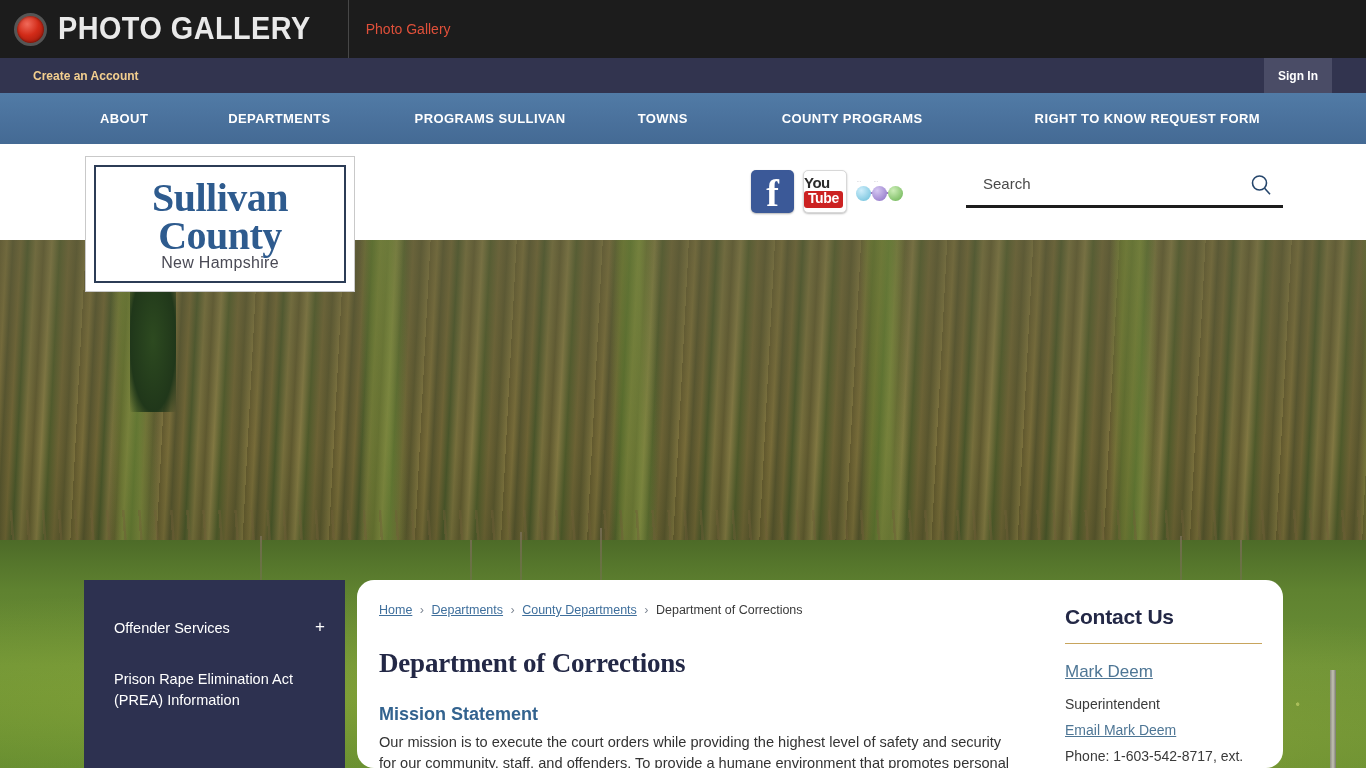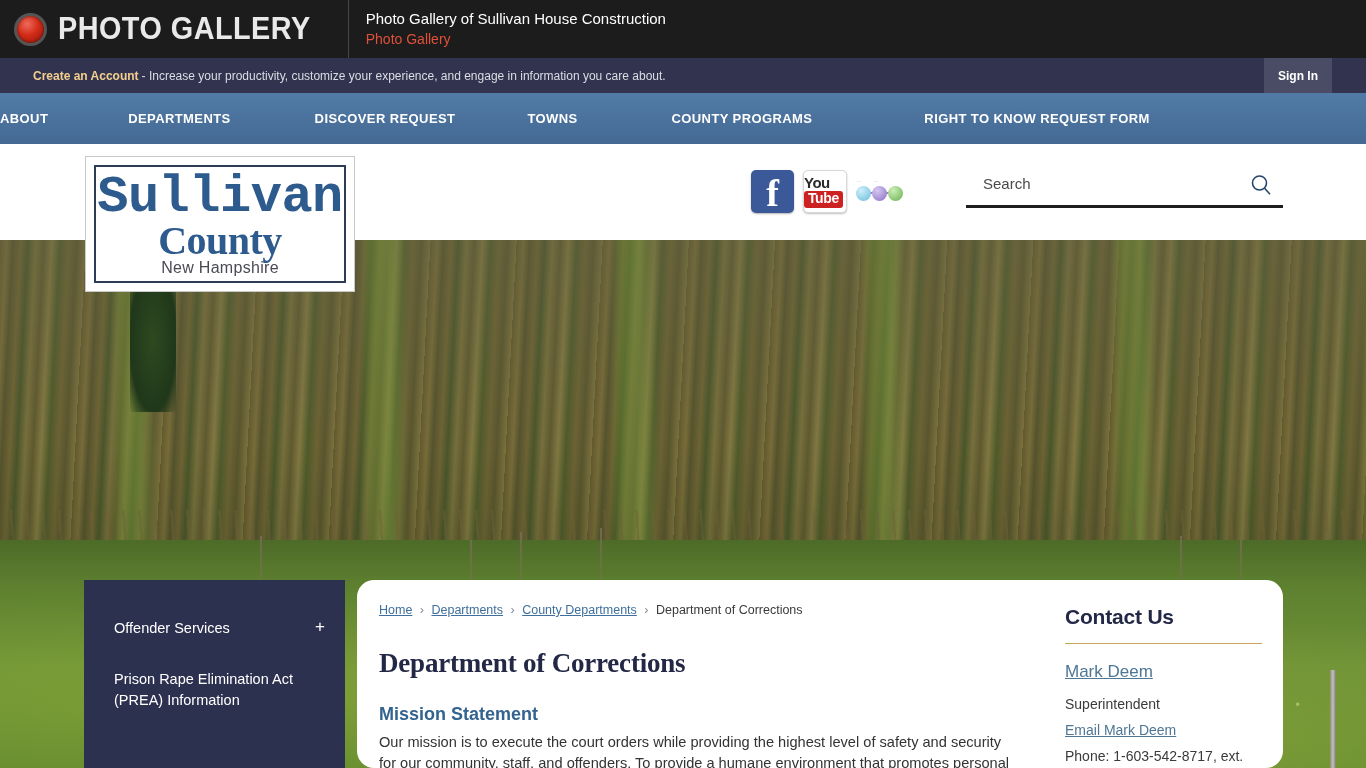--- a/index.html
+++ b/index.html
@@ -70,21 +70,21 @@
     display: flex; align-items: center; justify-content: center;
     cursor: pointer;
   }
 
   
   .mainnav {
     position: absolute; left: 0; top: 93px; width: 1366px; height: 51px;
     background: linear-gradient(to bottom, #517ba6 0%, #4a719c 55%, #446a94 100%);
     display: flex; align-items: center;
   }
-  .mainnav-inner { display: flex; align-items: center; }
+  .mainnav-inner { display: flex; align-items: center; padding-left: 100px; }
   .nav-item {
     font-family: "Liberation Sans Narrow", "Liberation Sans", sans-serif;
     font-size: 13px; font-weight: bold;
     color: #ffffff;
     letter-spacing: 0.4px;
     white-space: nowrap;
     cursor: pointer;
     text-decoration: none;
   }
   .nav-item:nth-child(1) { margin-right: 80px; }
@@ -113,21 +113,21 @@
     align-items: center; justify-content: center;
     padding-top: 3px;
   }
   .logo-l1, .logo-l2 {
     font-family: "Liberation Serif", serif;
     font-weight: bold;
     color: #2e5b8e;
     line-height: 0.93;
     letter-spacing: -0.5px;
   }
-  .logo-l1 { font-size: 52px; font-family: Liberation Mono, monospace; }
+  .logo-l1 { font-size: 40px; }
   .logo-l2 { font-size: 40px; }
   .logo-l3 {
     font-family: "Liberation Sans", sans-serif;
     font-size: 16px;
     color: #4a4a55;
     margin-top: 0;
     letter-spacing: 0.3px;
   }
 
   .social-row {
@@ -431,38 +431,36 @@
 </style>
 </head>
 <body>
 
 <div class="pg-bar">
   <div class="pg-brand">
     <div class="pg-dot"></div>
     <div class="pg-title">PHOTO GALLERY</div>
   </div>
   <div class="pg-meta">
-    <div class="pg-meta-main">Photo Gallery of Sullivan House Construction</div>
     <div class="pg-meta-sub">Photo Gallery</div>
   </div>
 </div>
 
 <div class="acct-bar">
   <div class="acct-text">
     <a class="acct-link" href="#">Create an Account</a>
-    <span>- Increase your productivity, customize your experience, and engage in information you care about.</span>
   </div>
 </div>
 <div class="signin-btn">Sign In</div>
 
 <nav class="mainnav">
   <div class="mainnav-inner">
     <a class="nav-item" href="#">ABOUT</a>
     <a class="nav-item" href="#">DEPARTMENTS</a>
-    <a class="nav-item" href="#">DISCOVER REQUEST</a>
+    <a class="nav-item" href="#">PROGRAMS SULLIVAN</a>
     <a class="nav-item" href="#">TOWNS</a>
     <a class="nav-item" href="#">COUNTY PROGRAMS</a>
     <a class="nav-item" href="#">RIGHT TO KNOW REQUEST FORM</a>
   </div>
 </nav>
 
 <div class="header-row"></div>
 
 <div class="logo-box">
   <div class="logo-inner">

